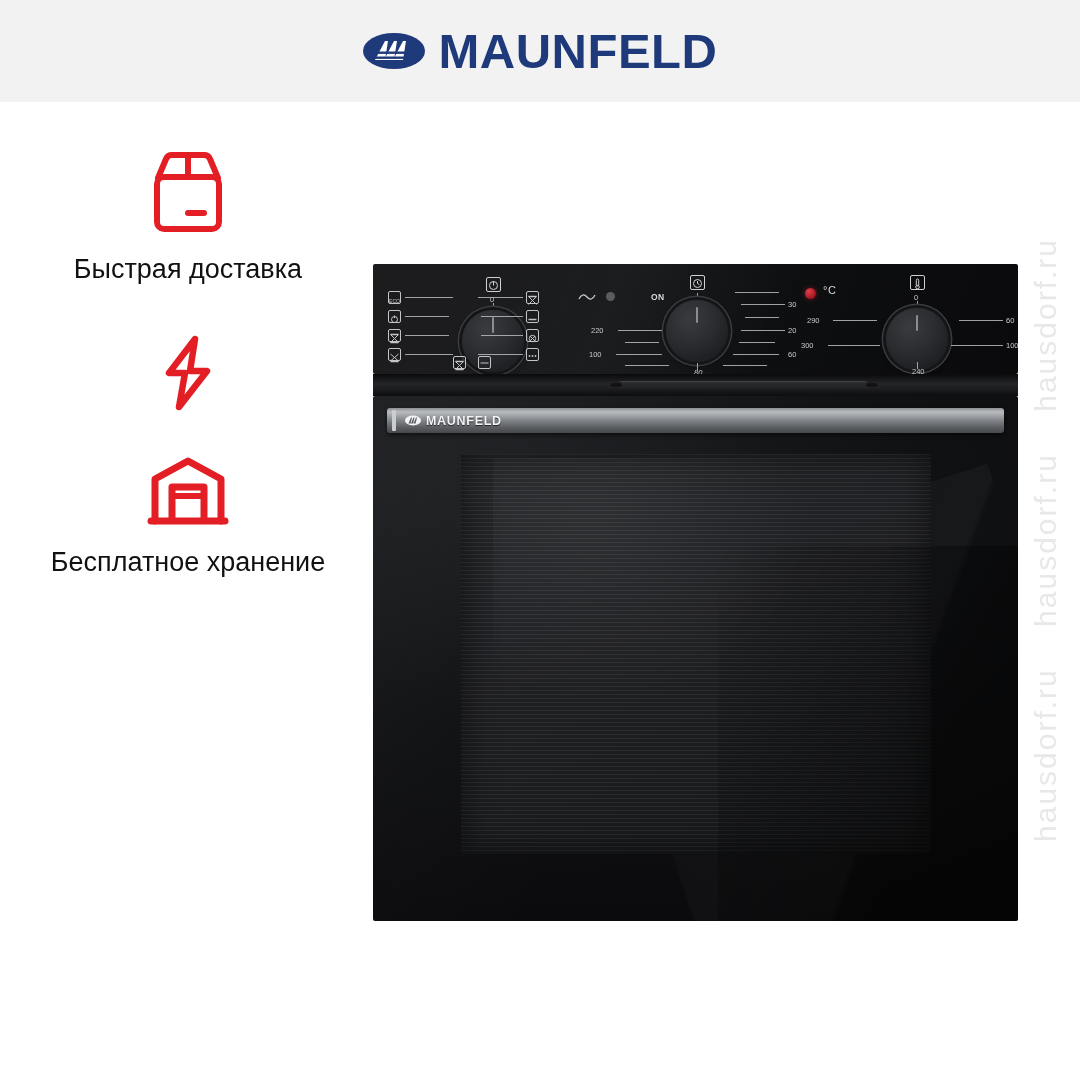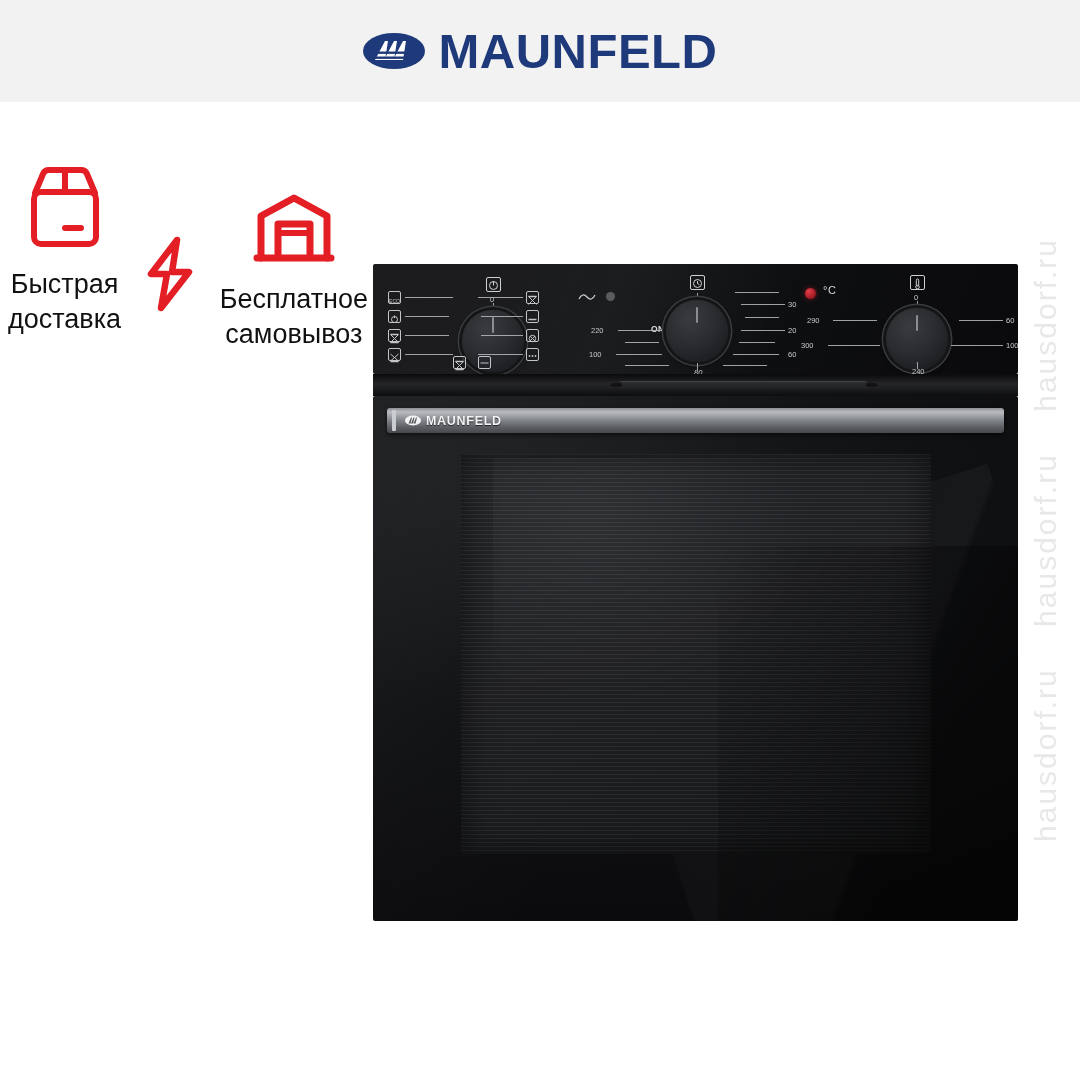--- a/index.html
+++ b/index.html
@@ -23,21 +23,21 @@
   .logo-badge{width:62px;height:40px;flex:0 0 auto;}
   .logo-text{
     font-size:49px;font-weight:bold;color:#1f3a7a;
     letter-spacing:0.5px;line-height:1;
     font-family:"Liberation Sans","DejaVu Sans",sans-serif;
   }
 
   
   .features{
     position:absolute;left:8px;top:150px;width:360px;
-    display:flex;flex-direction:row;align-items:center;
+    display:flex;flex-direction:column;align-items:center;
   }
   .feature{
     width:360px;display:flex;flex-direction:column;align-items:center;
   }
   .feature .ico{display:block;}
   .feature .lbl{
     margin-top:16px;text-align:center;color:#111111;
     font-size:27px;line-height:1.28;font-weight:400;
     max-width:330px;
   }
@@ -221,21 +221,21 @@
       </svg>
     </div>
 
     <div class="feature f2">
       <svg class="ico" width="88" height="76" viewBox="0 0 88 76">
         <path d="M11 68 L11 26 L44 8 L77 26 L77 68" fill="none" stroke="#e31e24" stroke-width="7" stroke-linejoin="round" stroke-linecap="round"></path>
         <path d="M28 68 L28 34 L60 34 L60 68" fill="none" stroke="#e31e24" stroke-width="7" stroke-linejoin="round"></path>
         <line x1="28" y1="43" x2="60" y2="43" stroke="#e31e24" stroke-width="6"></line>
         <line x1="7" y1="68" x2="81" y2="68" stroke="#e31e24" stroke-width="7" stroke-linecap="round"></line>
       </svg>
-      <div class="lbl">Бесплатное самовывоз</div>
+      <div class="lbl">Бесплатное хранение</div>
     </div>
 
   </div>
 
   <div class="oven">
 
     <div class="panel">
       <div class="sheen"></div>
 
       <div class="topicon" style="left:113px;top:13px;">
@@ -340,21 +340,21 @@
       <div style="position:absolute;left:233px;top:28px;width:9px;height:9px;border-radius:50%;background:#5a5c60;"></div>
 
       <div class="topicon" style="left:317px;top:11px;">
         <svg width="13" height="13" viewBox="0 0 13 13">
           <circle cx="6.5" cy="6.5" r="4" fill="none" stroke="#cfd1d4" stroke-width="1"></circle>
           <line x1="6.5" y1="4" x2="6.5" y2="6.5" stroke="#cfd1d4" stroke-width="1"></line>
           <line x1="6.5" y1="6.5" x2="8.4" y2="7.6" stroke="#cfd1d4" stroke-width="1"></line>
         </svg>
       </div>
       <div class="tick v" style="left:324px;top:29px;"></div>
-      <div class="onlbl" style="left:278px;top:28px;margin-top:32px;">ON</div>
+      <div class="onlbl" style="left:278px;top:28px;">ON</div>
 
       <div class="knob" style="left:293px;top:36px;">
         <div class="pointer"></div>
       </div>
 
       <div class="tick" style="left:362px;top:28px;width:44px;"></div>
       <div class="tick" style="left:368px;top:40px;width:44px;"></div>
       <div class="dnum" style="left:415px;top:36px;">30</div>
       <div class="tick" style="left:372px;top:53px;width:34px;"></div>
       <div class="tick" style="left:368px;top:66px;width:44px;"></div>

